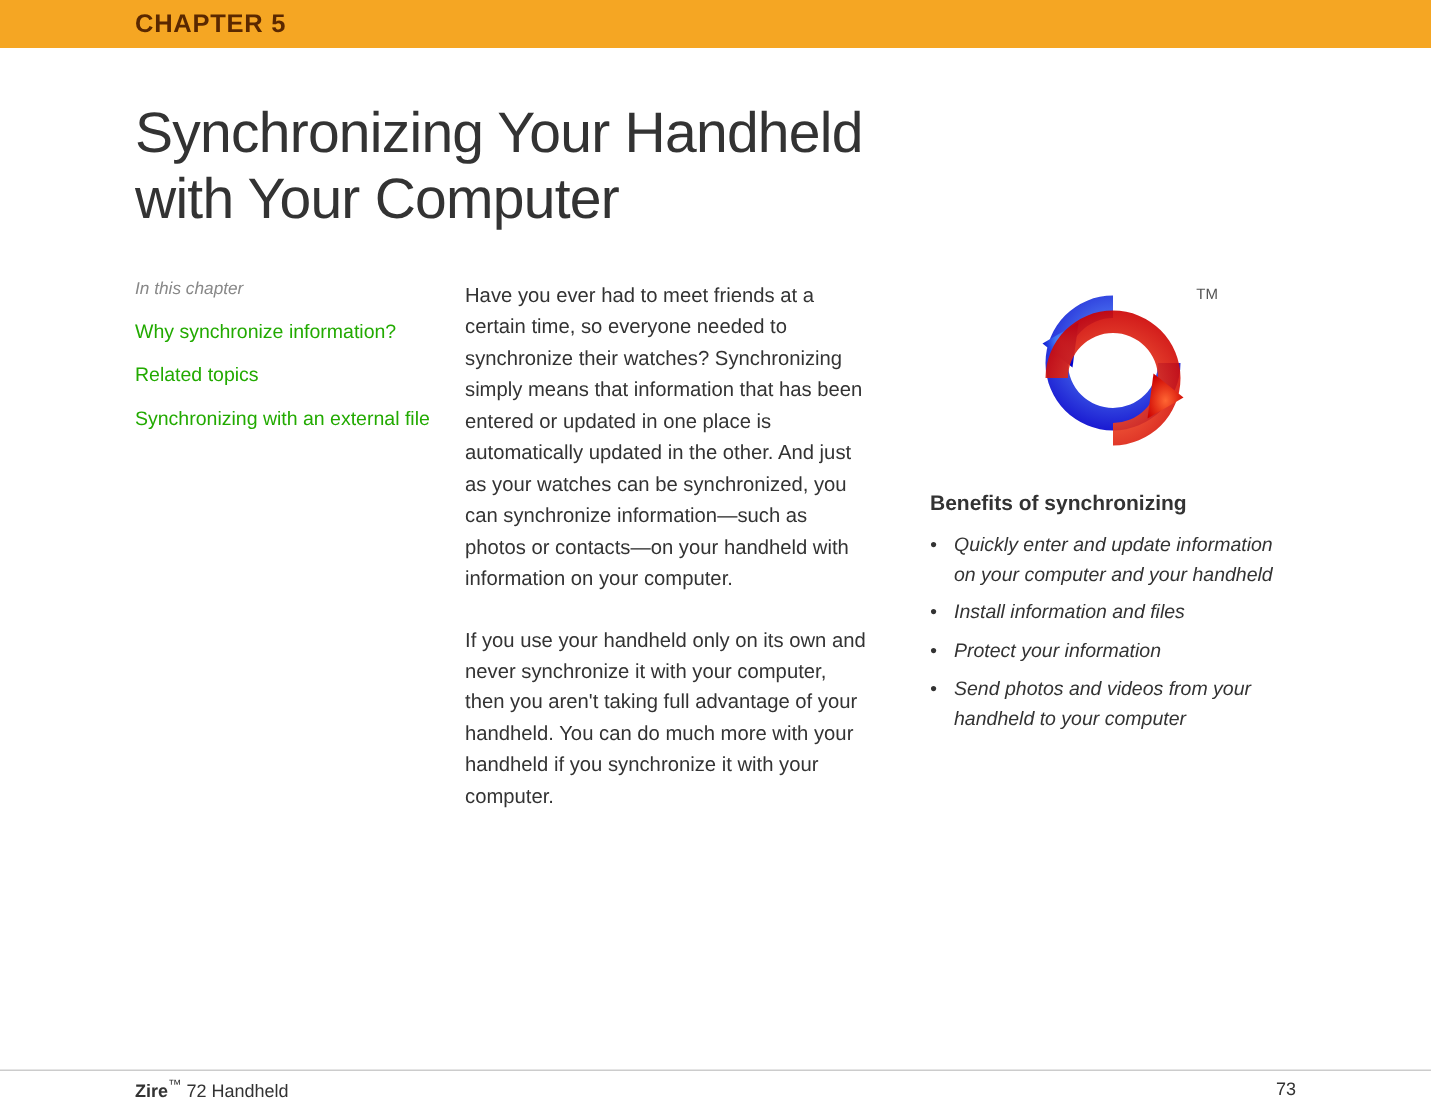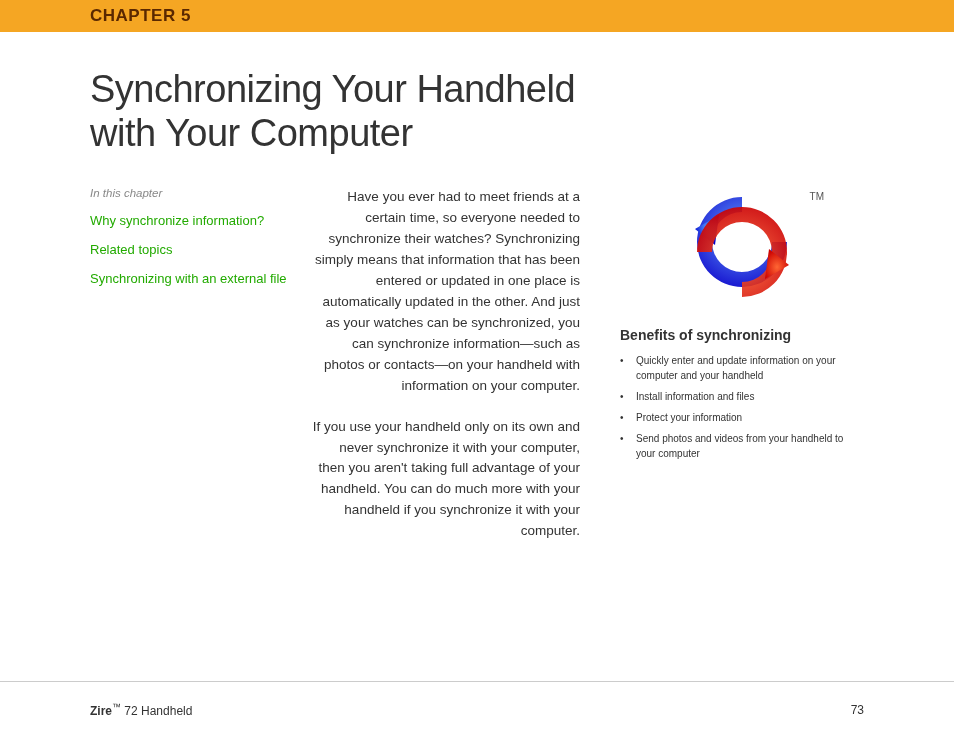--- a/index.html
+++ b/index.html
@@ -80,21 +80,20 @@
       width: 300px;
       flex-shrink: 0;
       padding-right: 30px;
     }
 
     .body-text {
       font-size: 13.5px;
       color: #333333;
       line-height: 1.55;
       margin-bottom: 20px;
-      text-align: right;
     }
 
     
     .right-column {
       flex: 1;
       padding-left: 10px;
     }
 
     
     .sync-icon-container {
@@ -107,59 +106,60 @@
     .sync-icon-svg {
       width: 130px;
       height: 120px;
     }
 
     .tm-mark {
       font-size: 10px;
       color: #555;
       position: absolute;
       top: 4px;
-      right: 40px;
+      right: 52px;
     }
 
     .benefits-title {
       font-size: 14px;
       font-weight: bold;
       color: #333333;
       margin-bottom: 10px;
     }
 
     .benefits-list {
       list-style: none;
       padding: 0;
     }
 
     .benefits-list li {
-      font-size: 10px;
+      font-size: 13px;
       color: #333333;
       line-height: 1.5;
       margin-bottom: 6px;
       padding-left: 16px;
       position: relative;
+      font-style: italic;
     }
 
     .benefits-list li::before {
       content: "•";
       position: absolute;
       left: 0;
       color: #333;
     }
 
     
     .page-footer {
       position: absolute;
       bottom: 0;
       left: 0;
       right: 0;
       border-top: 1px solid #cccccc;
-      padding: 20px 90px;
+      padding: 4px 90px;
       display: flex;
       justify-content: space-between;
       align-items: center;
     }
 
     .footer-left {
       font-size: 12px;
       color: #333;
     }
 

